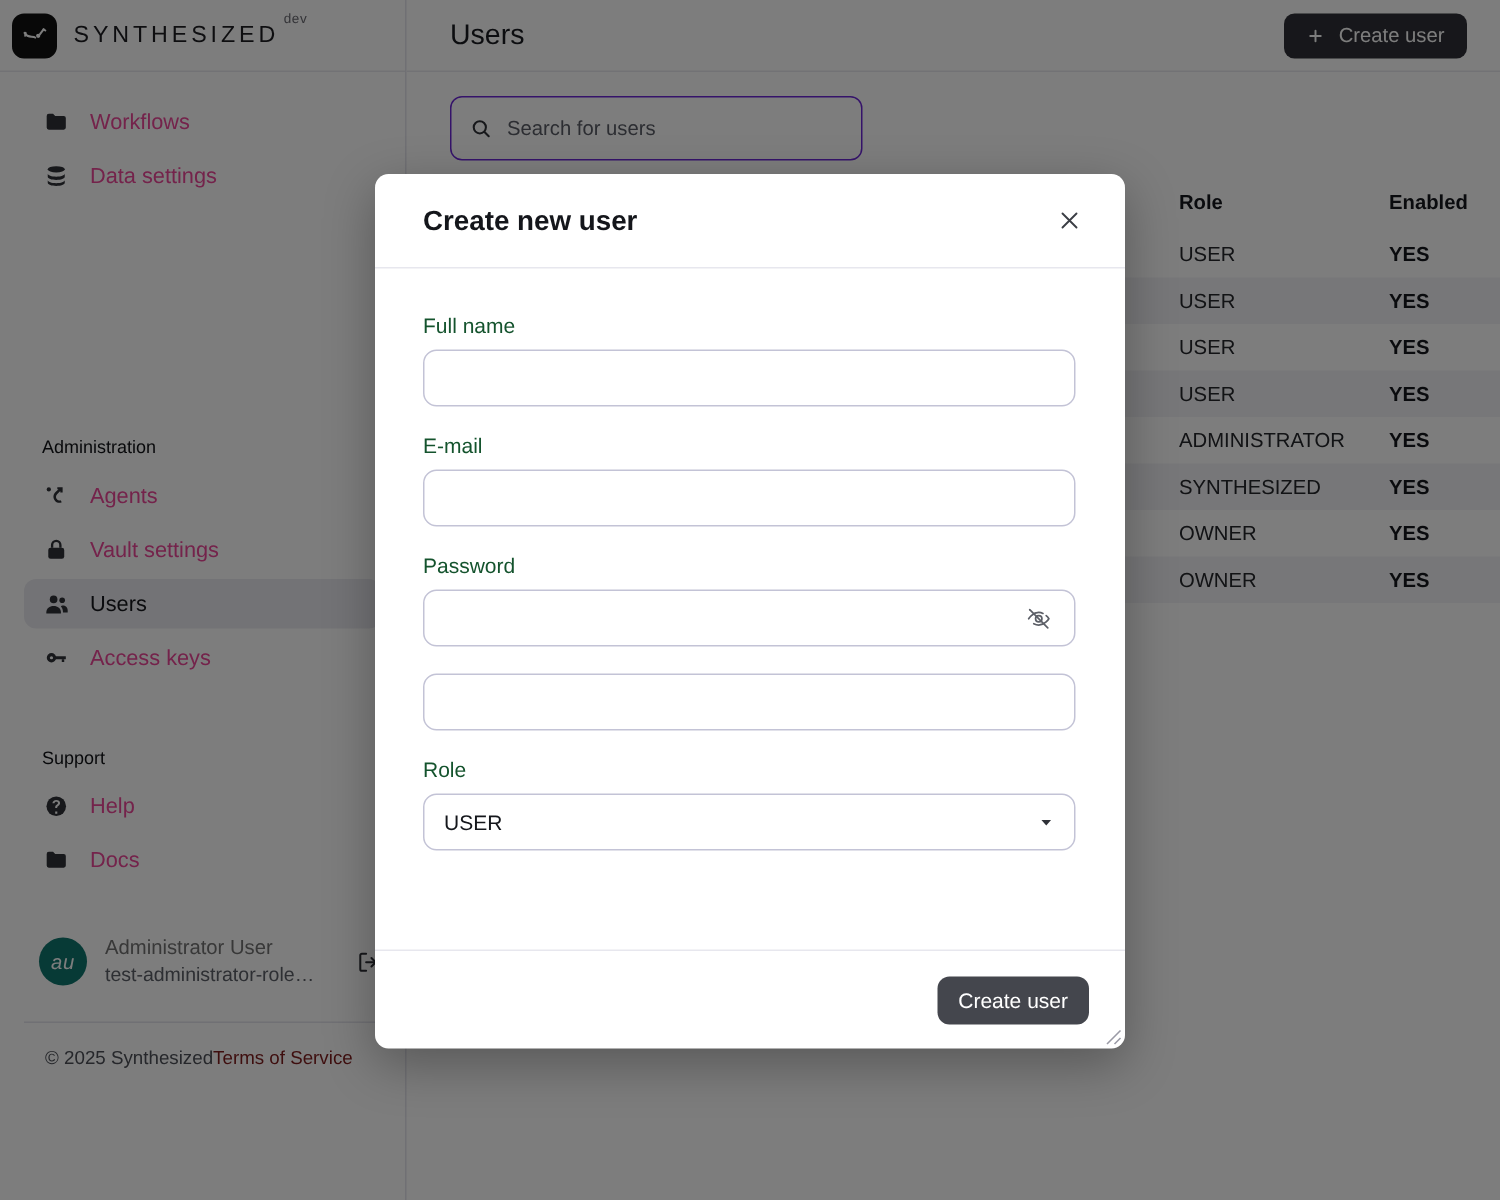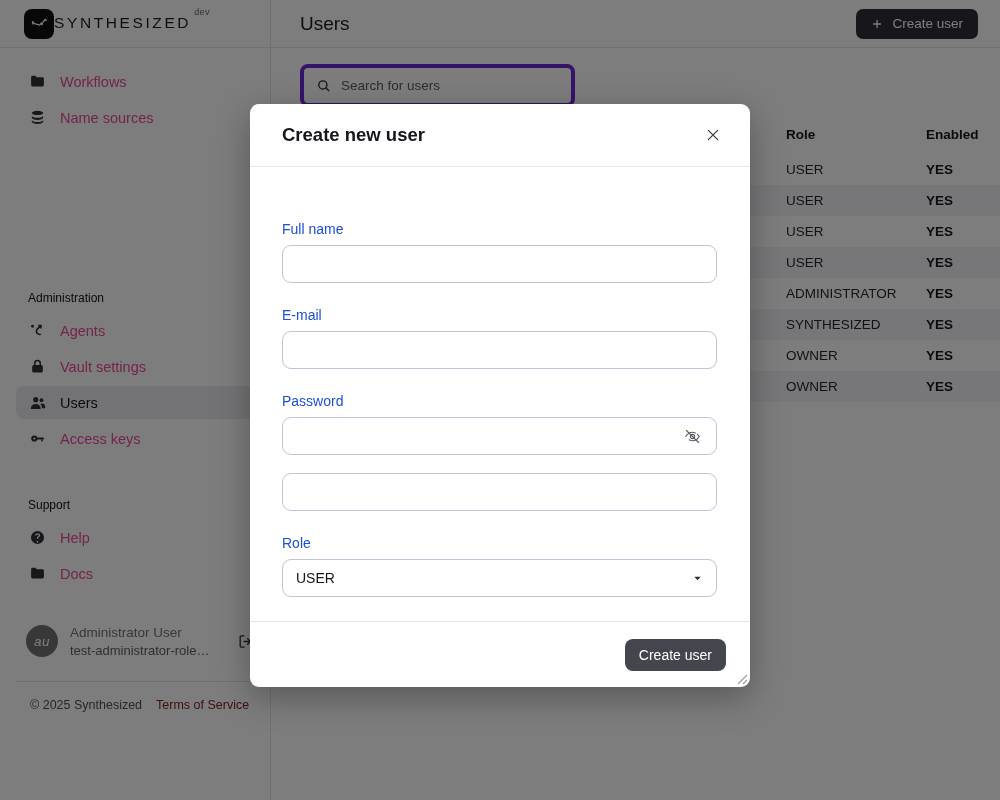--- a/index.html
+++ b/index.html
@@ -17,22 +17,22 @@
   
   .sidebar {
     width: 271px; height: 800px; flex: 0 0 271px;
     background: #ffffff;
     border-right: 1px solid #e4e4ec;
     display: flex; flex-direction: column;
     position: relative;
   }
   .brand {
     height: 48px; flex: 0 0 48px;
-    display: flex; align-items: center; 
-    padding-left: 24px;
+    display: flex; align-items: center; gap: 11px;
+    padding-left: 8px;
     border-bottom: 1px solid #e9e9ef;
   }
   .brand-mark {
     width: 30px; height: 30px; border-radius: 8px;
     background: #111111;
     display: flex; align-items: center; justify-content: center;
     flex: 0 0 30px;
   }
   .brand-word {
     font-size: 15.5px; letter-spacing: 2.6px; color: #1d1d22;
@@ -60,33 +60,33 @@
 
   .spacer-1 { height: 132px; }
   .spacer-2 { height: 18px; }
 
   .user-box {
     display: flex; align-items: center; gap: 12px;
     padding: 0 16px 0 26px; margin-top: 26px; height: 44px;
   }
   .avatar {
     width: 32px; height: 32px; flex: 0 0 32px; border-radius: 50%;
-    background: #737373; color: #ffffff;
+    background: #0f766e; color: #ffffff;
     display: flex; align-items: center; justify-content: center;
     font-size: 13.5px; letter-spacing: .4px; font-style: italic;
   }
   .user-meta { flex: 1 1 auto; min-width: 0; }
   .user-name { font-size: 13.5px; color: #737373; line-height: 17px; }
   .user-sub  { font-size: 13px; color: #5d6068; line-height: 17px;
                white-space: nowrap; overflow: hidden; text-overflow: ellipsis; max-width: 148px; }
   .logout-ic { width: 20px; height: 20px; color:#2f3137; display:flex; align-items:center; justify-content:center; cursor:pointer; }
 
   .side-divider { height:1px; background:#e4e4ec; margin: 18px 16px 0 16px; }
   .side-footer {
-    display:flex; align-items:flex-start; gap: 14px;
+    display:flex; align-items:flex-start; 
     padding-left: 30px; margin-top: 16px;
     font-size: 12.5px; color: #4e5158;
   }
   .side-footer a { color:#7f1d1d; text-decoration:none; cursor:pointer; }
 
   
   .main { flex: 1 1 auto; height: 800px; display:flex; flex-direction:column; background:#fff; min-width:0; }
   .topbar {
     height: 48px; flex: 0 0 48px; border-bottom: 1px solid #e9e9ef;
     display: flex; align-items: center; justify-content: space-between;
@@ -96,21 +96,21 @@
   .primary-btn {
     background: #2f3037; color: #ffffff; border: none; cursor: pointer;
     height: 30px; border-radius: 7px; padding: 0 15px;
     display: flex; align-items: center; gap: 9px;
     font-size: 13.5px; font-family: inherit;
   }
   .plus { font-size: 14px; line-height: 1; }
 
   .search-wrap { padding: 16px 0 0 29px; }
   .search-box {
-    width: 275px; height: 43px; border: 4px solid #6d28d9; border-radius: 8px;
+    width: 275px; height: 43px; border: 1px solid #6d28d9; border-radius: 8px;
     display: flex; align-items: center; gap: 10px; padding: 0 12px;
     background: #fff;
   }
   .search-box input {
     border: none; outline: none; background: transparent; flex: 1 1 auto;
     font-size: 13.5px; color: #1a1c21; font-family: inherit;
   }
   .search-box input::placeholder { color: #5a5d66; }
 
   
@@ -125,39 +125,39 @@
   .col-name  { width: 300px; }
   .col-email { width: 205px; }
   .col-role  { width: 140px; }
   .col-enab  { width: 92px; }
 
   
   .overlay { position: absolute; inset: 0; background: rgba(0,0,0,0.51); }
 
   
   .modal {
-    position: absolute; left: 250px; top: 104px;
+    position: absolute; left: 250px; top: 116px;
     width: 500px; height: 583px;
     background: #ffffff; border-radius: 9px;
     box-shadow: 0 10px 34px rgba(0,0,0,0.30);
     display: flex; flex-direction: column; overflow: hidden;
   }
   .modal-head {
     height: 63px; flex: 0 0 63px; border-bottom: 1px solid #e7e7ee;
     display: flex; align-items: center; justify-content: space-between;
     padding: 0 24px 0 32px;
   }
   .modal-title { font-size: 18.5px; color: #14161b; font-weight: bold; }
   .close-btn {
     width: 26px; height: 26px; border: none; background: transparent; cursor: pointer;
     color: #3b3e45; display:flex; align-items:center; justify-content:center;
   }
   .modal-body { flex: 1 1 auto; padding: 30px 32px 0 32px; overflow: hidden; }
   .field { margin-bottom: 18px; }
-  .field-label { font-size: 14px; color: #1d4ed8; margin-bottom: 8px; margin-top: 24px; }
+  .field-label { font-size: 14px; color: #14532d; margin-bottom: 8px; }
   .field-input {
     width: 435px; height: 38px; border: 1px solid #c3c3d6; border-radius: 9px;
     background: #fff; display: flex; align-items: center; padding: 0 13px;
   }
   .field-input input {
     flex: 1 1 auto; border: none; outline: none; background: transparent;
     font-size: 14px; color: #14161b; font-family: inherit; min-width: 0;
   }
   .eye-btn {
     width: 22px; height: 22px; border: none; background: transparent; cursor: pointer;
@@ -215,21 +215,21 @@
         </div>
 
         <div class="nav-item">
           <span class="ic">
             <svg width="17" height="17" viewBox="0 0 24 24" fill="currentColor">
               <ellipse cx="12" cy="5.5" rx="8" ry="3"></ellipse>
               <path d="M4 9.5c0 1.7 3.6 3 8 3s8-1.3 8-3v3c0 1.7-3.6 3-8 3s-8-1.3-8-3v-3z"></path>
               <path d="M4 15.5c0 1.7 3.6 3 8 3s8-1.3 8-3v2.6c0 1.7-3.6 3-8 3s-8-1.3-8-3v-2.6z"></path>
             </svg>
           </span>
-          <span class="lb">Name sources</span>
+          <span class="lb">Data settings</span>
         </div>
 
         <div class="spacer-1"></div>
 
         <div class="nav-group-title">Administration</div>
 
         <div class="nav-item">
           <span class="ic">
             <svg width="17" height="17" viewBox="0 0 24 24" fill="currentColor">
               <circle cx="5" cy="6" r="2"></circle>

